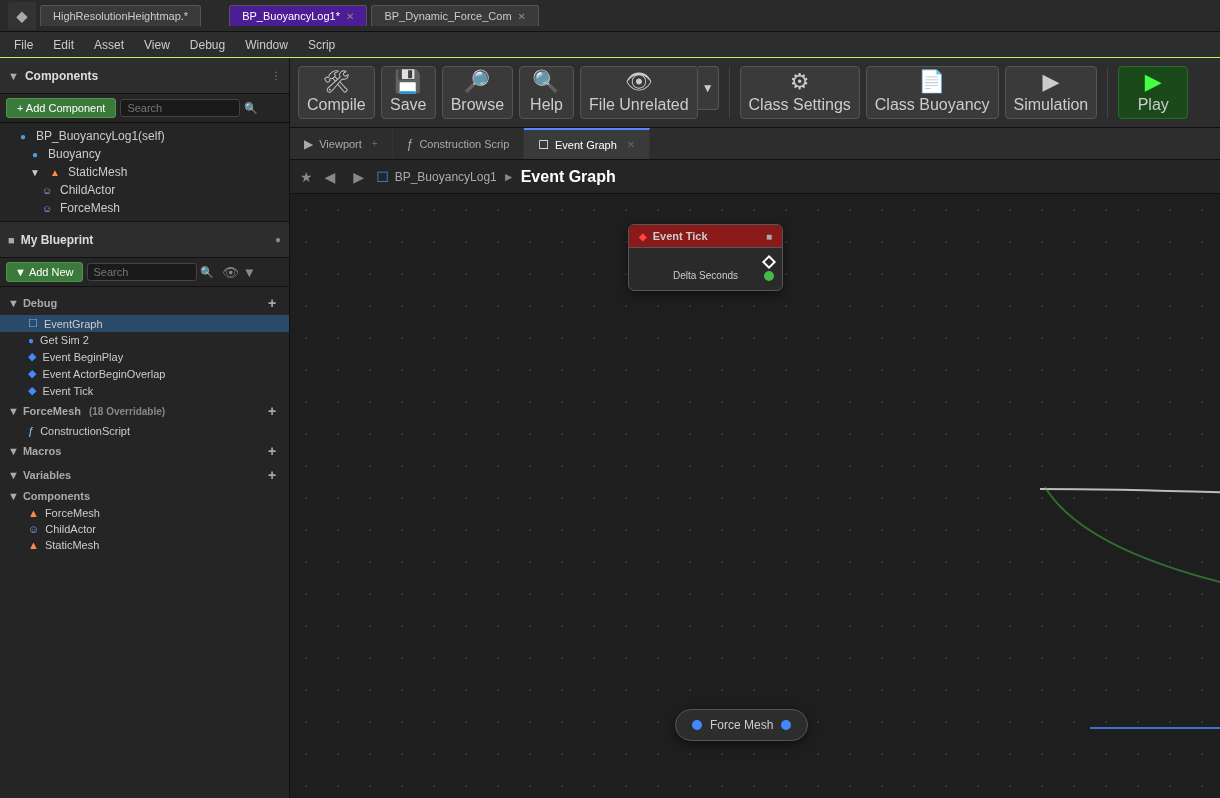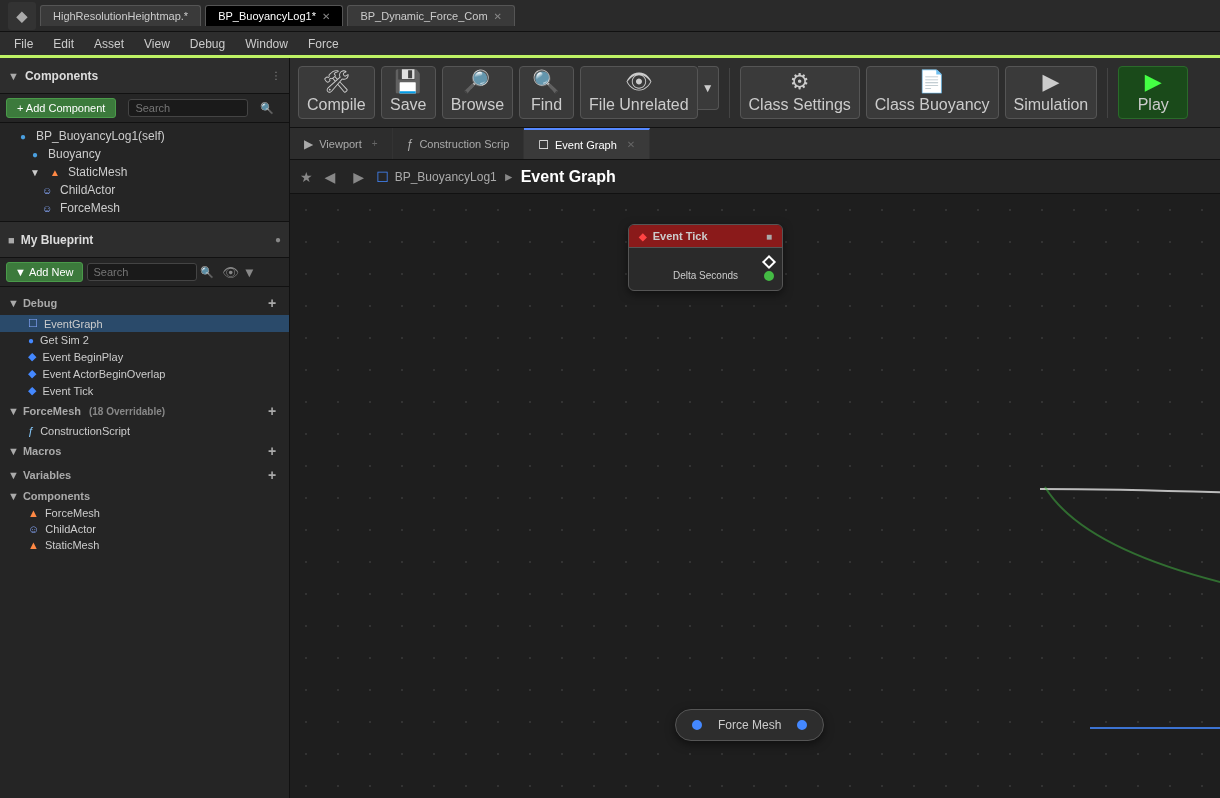--- a/index.html
+++ b/index.html
@@ -2,42 +2,42 @@
 <html><head>
   <meta charset="utf-8">
   <style>
     * { box-sizing: border-box; margin: 0; padding: 0; }
     body { background: #1a1a1a; color: #ccc; font-family: 'Segoe UI', Arial, sans-serif; font-size: 12px; width: 1220px; height: 798px; overflow: hidden; }
     
     
     #title-bar { background: #2a2a2a; height: 32px; display: flex; align-items: center; padding: 0 8px; gap: 4px; border-bottom: 1px solid #111; }
     .ue-logo { width: 28px; height: 28px; background: #333; border-radius: 3px; display: flex; align-items: center; justify-content: center; color: #aaa; font-size: 14px; font-weight: bold; flex-shrink: 0; }
     .tab { background: #3a3a3a; border: 1px solid #555; border-bottom: none; padding: 4px 12px; border-radius: 3px 3px 0 0; font-size: 11px; color: #ccc; display: flex; align-items: center; gap: 6px; cursor: pointer; }
-    .tab.active { background: #000000; color: #fff; }
+    .tab.active { background: #4c1d95; color: #fff; margin-left: 24px; }
     .tab-close { color: #888; font-size: 10px; cursor: pointer; }
 
     
-    #menu-bar { background: #2d2d2d; height: 26px; display: flex; align-items: center; padding: 0 4px; border-bottom: 3px solid #bef264; }
+    #menu-bar { background: #2d2d2d; height: 26px; display: flex; align-items: center; padding: 0 4px; border-bottom: 1px solid #bef264; }
     .menu-item { padding: 2px 10px; color: #ccc; cursor: pointer; font-size: 12px; }
 
     
     #main { display: flex; height: calc(798px - 58px); }
 
     
     #left-panel { width: 290px; background: #252525; border-right: 1px solid #111; display: flex; flex-direction: column; flex-shrink: 0; }
 
     
     #components-header { background: #2d2d2d; padding: 6px 8px; display: flex; align-items: center; gap: 6px; border-bottom: 1px solid #111; height: 36px; }
     .section-icon { color: #aaa; font-size: 11px; }
     .section-title { color: #ddd; font-size: 12px; font-weight: bold; flex: 1; }
     .section-arrow { color: #888; font-size: 10px; }
     
     #add-component-btn { background: #3c7a3c; border: 1px solid #4a9a4a; color: #fff; padding: 3px 10px; border-radius: 3px; cursor: pointer; font-size: 11px; display: flex; align-items: center; gap: 4px; white-space: nowrap; }
     
-    #components-toolbar { padding: 4px 6px; display: flex; align-items: center; gap: 12px; background: #252525; border-bottom: 1px solid #111; }
+    #components-toolbar { padding: 4px 6px; display: flex; align-items: center; gap: 4px; background: #252525; border-bottom: 1px solid #111; }
     #comp-search { background: #1a1a1a; border: 1px solid #444; color: #ccc; padding: 2px 6px; border-radius: 3px; font-size: 11px; width: 120px; }
     .search-icon { color: #888; font-size: 11px; }
 
     #components-tree { flex-shrink: 0; padding: 4px 0; overflow-y: auto; }
     .tree-item { padding: 2px 8px 2px 16px; cursor: pointer; display: flex; align-items: center; gap: 6px; }
     .tree-item .item-icon { width: 14px; height: 14px; display: inline-flex; align-items: center; justify-content: center; font-size: 10px; }
     .tree-item.indent1 { padding-left: 28px; }
     .tree-item.indent2 { padding-left: 40px; }
     .globe-icon { color: #4a9fdf; }
     .mesh-icon { color: #ff8844; }
@@ -105,21 +105,21 @@
     .bp-pin.exec.out { border-color: #fff; background: transparent; }
     .bp-pin.green-filled { background: #44bb44; border-color: #44bb44; }
     .bp-pin.blue-filled { background: #4488ff; border-color: #4488ff; }
     .bp-pin-label { font-size: 10px; color: #ccc; padding: 0 4px; }
     .bp-node-close { color: #aaa; cursor: pointer; font-size: 10px; margin-left: auto; }
 
     
     #wires-svg { position: absolute; top: 0; left: 0; width: 100%; height: 100%; pointer-events: none; }
 
     
-    .force-mesh-node { position: absolute; background: #2d2d2d; border: 1px solid #555; border-radius: 20px; padding: 8px 16px; display: flex; align-items: center; gap: 16px; box-shadow: 0 3px 10px rgba(0,0,0,0.5); }
+    .force-mesh-node { position: absolute; background: #2d2d2d; border: 1px solid #555; border-radius: 20px; padding: 8px 16px; display: flex; align-items: center; gap: 8px; box-shadow: 0 3px 10px rgba(0,0,0,0.5); }
   </style>
 </head>
 <body>
 
 <div id="title-bar">
   <div class="ue-logo">◆</div>
   <div class="tab">
     <span>HighResolutionHeightmap.*</span>
   </div>
   <div class="tab active">
@@ -132,21 +132,21 @@
   </div>
 </div>
 
 <div id="menu-bar">
   <span class="menu-item">File</span>
   <span class="menu-item">Edit</span>
   <span class="menu-item">Asset</span>
   <span class="menu-item">View</span>
   <span class="menu-item">Debug</span>
   <span class="menu-item">Window</span>
-  <span class="menu-item">Force</span>
+  <span class="menu-item">Scrip</span>
 </div>
 
 <div id="main">
 
   <div id="left-panel">
 
     <div id="components-header">
       <span class="section-icon">▼</span>
       <span class="section-title">Components</span>
       <span class="section-arrow">⋮</span>
@@ -279,21 +279,21 @@
           <span class="btn-icon">💾</span>
           <span class="btn-label">Save</span>
         </div>
       </div>
       <div class="toolbar-btn">
         <span class="btn-icon">🔎</span>
         <span class="btn-label">Browse</span>
       </div>
       <div class="toolbar-btn">
         <span class="btn-icon">🔍</span>
-        <span class="btn-label">Find</span>
+        <span class="btn-label">Help</span>
       </div>
       <div style="display:flex;align-items:stretch;gap:0;">
         <div class="toolbar-btn">
           <span class="btn-icon">👁</span>
           <span class="btn-label">File Unrelated</span>
         </div>
         <div class="toolbar-btn-arrow">▼</div>
       </div>
       <div class="toolbar-separator"></div>
       <div class="toolbar-btn">

